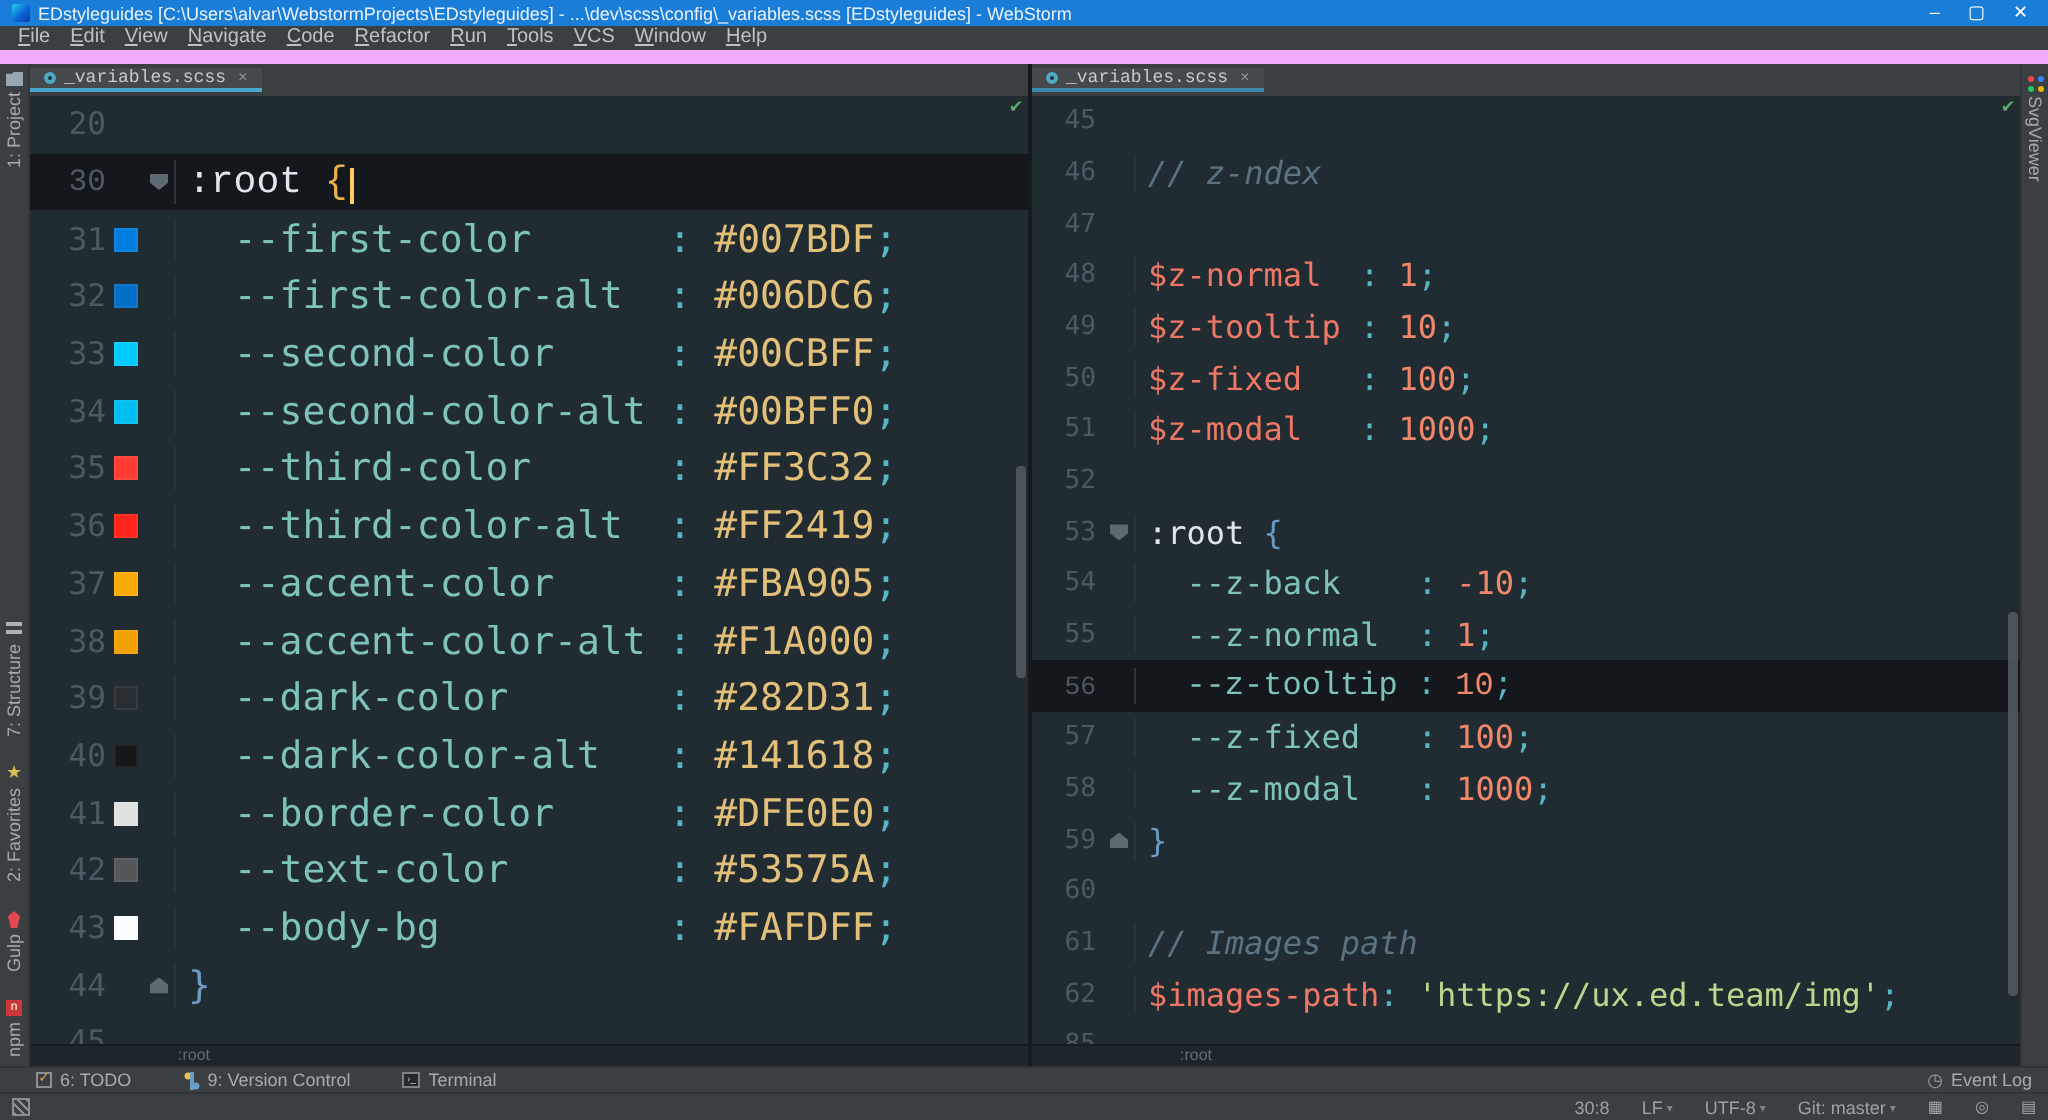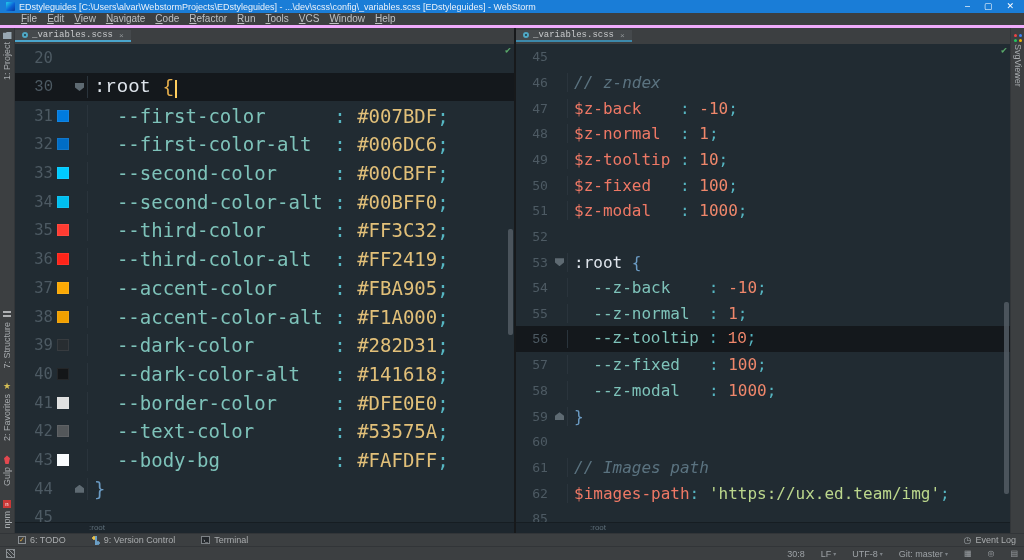--- a/index.html
+++ b/index.html
@@ -7,21 +7,21 @@
   #app{width:1024px;height:560px;display:flex;flex-direction:column;background:var(--chrome);}
 
   
   .titlebar{height:13px;background:var(--titlebar);display:flex;align-items:center;padding:0 4px;flex:none;}
   .ws-icon{width:9px;height:9px;margin:0 4px 0 2px;background:linear-gradient(135deg,#22d3ee,#0b63d6 55%,#083a9e);border-radius:1px;flex:none;}
   .title-text{color:#eaf2fb;font-size:9px;white-space:nowrap;overflow:hidden;flex:1;}
   .win-btns{display:flex;gap:14px;margin-right:6px;color:#fff;font-size:9px;}
   .win-btns span{cursor:default;line-height:13px;}
 
   
-  .menubar{height:12px;background:var(--chrome);display:flex;align-items:flex-start;padding-left:16px;border-bottom:3px solid #f0abfc;flex:none;}
+  .menubar{height:12px;background:var(--chrome);display:flex;align-items:flex-start;padding-left:4px;border-bottom:7px solid #f0abfc;flex:none;}
   .menu-item{color:#bfc1c3;font-size:10px;padding:0 5px;line-height:12px;white-space:nowrap;}
   .menu-item u{text-decoration:underline;}
 
   
   .main{flex:1;display:flex;min-height:0;}
   .stripe{background:var(--chrome);flex:none;display:flex;flex-direction:column;align-items:center;}
   .stripe.left{width:14px;justify-content:space-between;border-right:1px solid #333639;}
   .stripe.right{width:13px;border-left:1px solid #333639;}
   .stripe-group{display:flex;flex-direction:column;align-items:center;gap:14px;padding:4px 0;}
   .stripe-item{display:flex;flex-direction:column;align-items:center;gap:3px;}
@@ -199,21 +199,21 @@
           <div class="tab">
             <span class="tab-icon"></span>
             <span class="tab-label">_variables.scss</span>
             <span class="tab-close">×</span>
           </div>
         </div>
         <div class="content">
           <div id="lines-1">
               <div class="line"><span class="lnum">45</span><span class="lslot"></span><span class="lfold"></span><span class="lcode"></span></div>
               <div class="line"><span class="lnum">46</span><span class="lslot"></span><span class="lfold"></span><span class="lcode"><span class="tk-cmt">// z-ndex</span></span></div>
-              <div class="line"><span class="lnum">47</span><span class="lslot"></span><span class="lfold"></span><span class="lcode"><span class="tk-var">$z-back</span><span class="tk-plain">    </span><span class="tk-punc">:</span><span class="tk-plain"> </span><span class="tk-num">-10</span><span class="tk-punc">;</span></span></div>
+              <div class="line"><span class="lnum">47</span><span class="lslot"></span><span class="lfold"></span></div>
               <div class="line"><span class="lnum">48</span><span class="lslot"></span><span class="lfold"></span><span class="lcode"><span class="tk-var">$z-normal</span><span class="tk-plain">  </span><span class="tk-punc">:</span><span class="tk-plain"> </span><span class="tk-num">1</span><span class="tk-punc">;</span></span></div>
               <div class="line"><span class="lnum">49</span><span class="lslot"></span><span class="lfold"></span><span class="lcode"><span class="tk-var">$z-tooltip</span><span class="tk-plain"> </span><span class="tk-punc">:</span><span class="tk-plain"> </span><span class="tk-num">10</span><span class="tk-punc">;</span></span></div>
               <div class="line"><span class="lnum">50</span><span class="lslot"></span><span class="lfold"></span><span class="lcode"><span class="tk-var">$z-fixed</span><span class="tk-plain">   </span><span class="tk-punc">:</span><span class="tk-plain"> </span><span class="tk-num">100</span><span class="tk-punc">;</span></span></div>
               <div class="line"><span class="lnum">51</span><span class="lslot"></span><span class="lfold"></span><span class="lcode"><span class="tk-var">$z-modal</span><span class="tk-plain">   </span><span class="tk-punc">:</span><span class="tk-plain"> </span><span class="tk-num">1000</span><span class="tk-punc">;</span></span></div>
               <div class="line"><span class="lnum">52</span><span class="lslot"></span><span class="lfold"></span><span class="lcode"></span></div>
               <div class="line"><span class="lnum">53</span><span class="lslot"></span><span class="lfold"><span class="fold open"></span></span><span class="lcode"><span class="tk-sel">:root </span><span class="tk-brace">{</span></span></div>
               <div class="line"><span class="lnum">54</span><span class="lslot"></span><span class="lfold"></span><span class="lcode"><span class="tk-plain">  </span><span class="tk-prop">--z-back</span><span class="tk-plain">    </span><span class="tk-punc">:</span><span class="tk-plain"> </span><span class="tk-num">-10</span><span class="tk-punc">;</span></span></div>
               <div class="line"><span class="lnum">55</span><span class="lslot"></span><span class="lfold"></span><span class="lcode"><span class="tk-plain">  </span><span class="tk-prop">--z-normal</span><span class="tk-plain">  </span><span class="tk-punc">:</span><span class="tk-plain"> </span><span class="tk-num">1</span><span class="tk-punc">;</span></span></div>
               <div class="line hl"><span class="lnum">56</span><span class="lslot"></span><span class="lfold"></span><span class="lcode"><span class="tk-plain">  </span><span class="tk-prop">--z-tooltip</span><span class="tk-plain"> </span><span class="tk-punc">:</span><span class="tk-plain"> </span><span class="tk-num">10</span><span class="tk-punc">;</span></span></div>
               <div class="line"><span class="lnum">57</span><span class="lslot"></span><span class="lfold"></span><span class="lcode"><span class="tk-plain">  </span><span class="tk-prop">--z-fixed</span><span class="tk-plain">   </span><span class="tk-punc">:</span><span class="tk-plain"> </span><span class="tk-num">100</span><span class="tk-punc">;</span></span></div>

